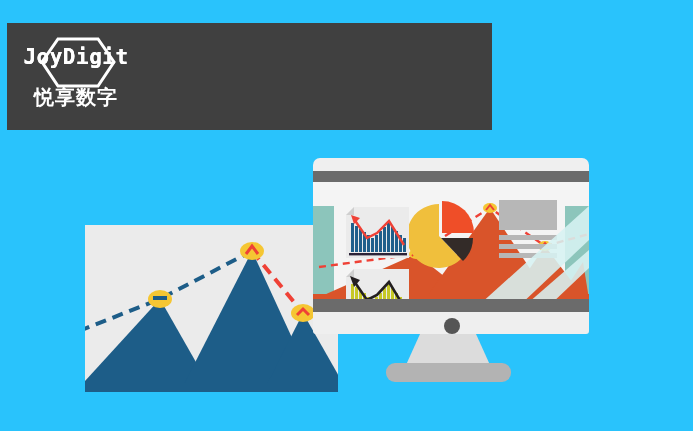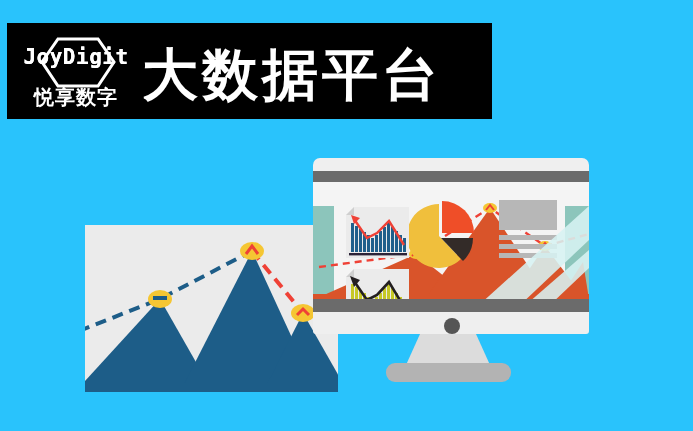--- a/index.html
+++ b/index.html
@@ -7,22 +7,22 @@
     width:693px;height:431px;
     background:#29c3fc;
     font-family:"Liberation Sans","DejaVu Sans",sans-serif;
     overflow:hidden;
     position:relative;
   }
   #stage{position:absolute;left:0;top:0;width:693px;height:431px;overflow:hidden;background:#29c3fc;}
 
   
   .banner{
-    position:absolute;left:7px;top:23px;width:485px;height:96px;
-    background:#000000;
+    position:absolute;left:7px;top:23px;width:485px;height:107px;
+    background:#404040;
   }
   .logo-box{
     position:absolute;left:13px;top:6px;width:112px;height:95px;
   }
   .hexwrap{position:absolute;left:18px;top:6px;width:80px;height:55px;}
   .hexwrap svg{display:block;}
   .logo-word{
     position:absolute;left:0px;top:18px;width:112px;
     text-align:center;
     color:#ffffff;
@@ -114,21 +114,20 @@
     <div class="logo-box">
       <div class="hexwrap">
         <svg width="80" height="55" viewBox="0 0 80 55">
           <polygon points="20,4 60,4 76,27 60,51 20,51 4,27" fill="none" stroke="#ffffff" stroke-width="3"></polygon>
         </svg>
       </div>
       <div class="logo-word">JoyDigit</div>
       <div class="logo-sub">悦享数字</div>
     </div>
 
-    <div class="banner-title">大数据平台</div>
   </div>
 
   <div class="left-panel nosel">
     <svg width="253" height="167" viewBox="0 0 253 167">
 
       <g>
         <polygon points="-10,167 75,74 128,167" fill="#1d5d88"></polygon>
         <polygon points="95,167 167,26 232,167" fill="#1d5d88"></polygon>
         <polygon points="178,167 218,88 263,167" fill="#1d5d88"></polygon>
         <rect x="-5" y="158" width="265" height="11" fill="#1d5d88"></rect>

